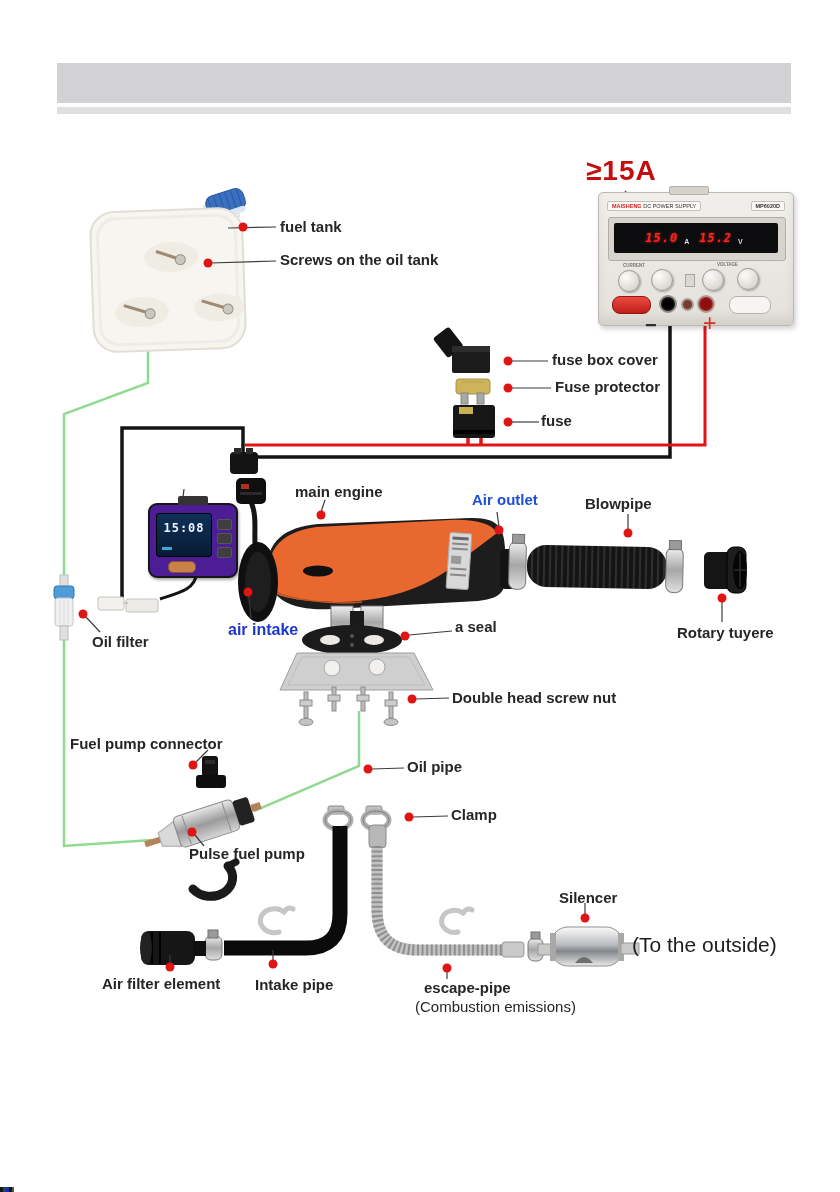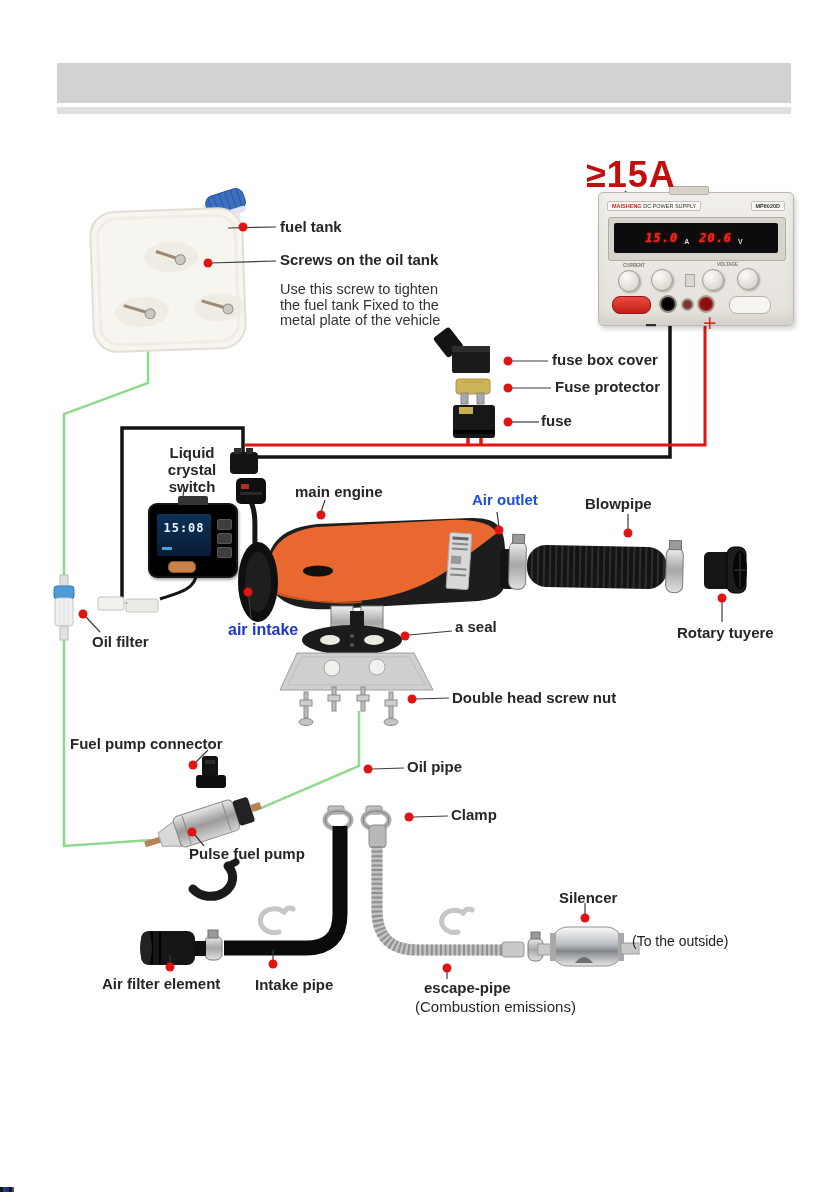--- a/index.html
+++ b/index.html
@@ -6,21 +6,21 @@
   #canvas{position:relative;width:840px;height:1192px;background:#fff;overflow:hidden;
           font-family:"Liberation Sans",sans-serif;}
   .banner{position:absolute;left:57px;top:63px;width:734px;height:40px;background:#d2d2d4;}
   .banner2{position:absolute;left:57px;top:107px;width:734px;height:7px;background:#e0e0e2;}
   svg{position:absolute;left:0;top:0;z-index:1;}
   .lbl{position:absolute;z-index:3;font-weight:700;font-size:15px;color:#262626;white-space:nowrap;line-height:1.05;}
   .pre{white-space:pre-line;}
   .reg{font-weight:400;font-size:14.5px;color:#333;}
   .red{color:#1d4ed8;}
   .blue{color:#1d36c8;font-size:16px;}
-  .big-red{font-size:36px;color:#c40e0e;letter-spacing:1px;text-align:right;}
+  .big-red{font-size:28px;color:#c40e0e;letter-spacing:1px;text-align:right;}
   .center{text-align:center;}
   
   .psu{position:absolute;left:598px;top:192px;width:194px;height:132px;z-index:2;
        background:linear-gradient(#f1efeb,#e4e1db);border:1px solid #bdb9b1;border-radius:5px;
        box-shadow:2px 3px 5px rgba(0,0,0,.18), inset 0 -8px 10px rgba(0,0,0,.07);}
   .psu-handle{position:absolute;left:70px;top:-7px;width:38px;height:7px;background:#d6d2ca;border:1px solid #b5b1a9;border-radius:2px;}
   .psu-head{position:absolute;left:8px;top:6px;width:178px;height:14px;display:flex;justify-content:space-between;align-items:center;}
   .psu-brandbox{background:#faf9f6;border:1px solid #c4c0b8;border-radius:2px;padding:1px 4px;font-size:5.5px;color:#333;}
   .psu-brand{color:#c22;font-weight:700;}
   .psu-model{background:#faf9f6;border:1px solid #c4c0b8;border-radius:2px;padding:1px 4px;font-size:5.5px;font-weight:700;color:#333;}
@@ -33,21 +33,21 @@
             background:radial-gradient(circle at 35% 30%,#fcfbf8,#cfcbc3);border:1px solid #9e9a92;box-shadow:1px 1px 2px rgba(0,0,0,.3);}
   .psu-klabel{position:absolute;font-size:4.5px;color:#77736b;font-weight:700;}
   .psu-toggle{position:absolute;left:86px;top:81px;width:8px;height:11px;background:#dcd8d0;border:1px solid #a8a49c;}
   .psu-red{position:absolute;left:13px;top:103px;width:37px;height:16px;border-radius:8px;
            background:linear-gradient(#ea4a42,#c01f18);border:1px solid #941410;}
   .jack{position:absolute;border-radius:50%;}
   .psu-oval{position:absolute;left:130px;top:103px;width:40px;height:16px;border-radius:8px;background:#f7f5f1;border:1px solid #b7b3ab;}
   .wire-stub{position:absolute;width:4px;height:20px;z-index:1;}
   .sign{position:absolute;z-index:3;font-weight:700;}
   
-  .lcd{position:absolute;left:148px;top:503px;width:86px;height:71px;z-index:2;background:#000000;border:2px solid #161616;border-radius:9px;box-shadow:1px 2px 3px rgba(0,0,0,.35);}
+  .lcd{position:absolute;left:148px;top:503px;width:86px;height:71px;z-index:2;background:#4c1d95;border:2px solid #161616;border-radius:9px;box-shadow:1px 2px 3px rgba(0,0,0,.35);}
   .lcd-tab{position:absolute;left:28px;top:-9px;width:30px;height:9px;background:#343434;border-radius:2px 2px 0 0;}
   .lcd-screen{position:absolute;left:6px;top:8px;width:54px;height:42px;background:linear-gradient(#0d3158,#091b34);border:1px solid #000;border-radius:3px;color:#eaf3ff;}
   .lcd-time{font-family:"DejaVu Sans Mono",monospace;font-weight:700;font-size:12px;text-align:center;margin-top:7px;letter-spacing:1px;}
   .lcd-dash{position:absolute;left:5px;bottom:6px;width:10px;height:3px;background:#3fa7d6;}
   .lcd-btn{position:absolute;width:13px;height:9px;background:#3e3e40;border:1px solid #565656;border-radius:2px;}
   .lcd-orange{position:absolute;left:18px;bottom:3px;width:26px;height:10px;background:#c98148;border:1px solid #8a5630;border-radius:5px;}
   .corner-mark{position:absolute;left:0;top:1187px;width:14px;height:5px;z-index:3;
                background:linear-gradient(90deg,#15151c 0 3px,#27406e 3px 6px,#1b2f9e 6px 9px,#15151c 9px 12px,#555 12px 14px);}
 </style>
 </head>
@@ -349,21 +349,21 @@
   <div class="psu">
     <div class="psu-handle"></div>
     <div class="psu-head">
       <span class="psu-brandbox"><span class="psu-brand">MAISHENG</span> <span>DC POWER SUPPLY</span></span>
       <span class="psu-model">MP6020D</span>
     </div>
     <div class="psu-disp">
       <div class="psu-screen">
         <span class="seg">15.0</span>
         <span class="unit">A</span>
-        <span class="seg">20.6</span>
+        <span class="seg">15.2</span>
         <span class="unit">V</span>
       </div>
     </div>
     <div class="psu-klabel" style="left:24px;top:70px;">CURRENT</div>
     <div class="psu-klabel" style="left:118px;top:69px;">VOLTAGE</div>
     <div class="psu-knob" style="left:19px;top:77px;"></div>
     <div class="psu-knob" style="left:52px;top:76px;"></div>
     <div class="psu-knob" style="left:103px;top:76px;"></div>
     <div class="psu-knob" style="left:138px;top:75px;"></div>
     <div class="psu-toggle"></div>
@@ -383,43 +383,37 @@
       <div class="lcd-dash"></div>
     </div>
     <div class="lcd-btn" style="right:4px;top:14px;"></div>
     <div class="lcd-btn" style="right:4px;top:28px;"></div>
     <div class="lcd-btn" style="right:4px;top:42px;"></div>
     <div class="lcd-orange"></div>
   </div>
 
   <div class="lbl" style="left:280px;top:219px;">fuel tank</div>
   <div class="lbl" style="left:280px;top:252px;">Screws on the oil tank</div>
-  <div class="lbl reg pre" style="left:280px;top:282px;line-height:15.5px;">Use this screw to tighten
-the fuel tank Fixed to the
-metal plate of the vehicle</div>
   <div class="lbl big-red" style="left:586px;top:156px;">≥15A</div>
   <div class="lbl" style="left:552px;top:352px;text-align:right;">fuse box cover</div>
   <div class="lbl" style="left:555px;top:379px;text-align:right;">Fuse protector</div>
   <div class="lbl" style="left:541px;top:413px;">fuse</div>
-  <div class="lbl pre center" style="left:150px;top:444px;width:84px;line-height:17px;">Liquid
-crystal
-switch</div>
   <div class="lbl" style="left:295px;top:484px;">main engine</div>
   <div class="lbl red" style="left:472px;top:492px;">Air outlet</div>
   <div class="lbl" style="left:585px;top:496px;">Blowpipe</div>
   <div class="lbl" style="left:677px;top:625px;">Rotary tuyere</div>
   <div class="lbl" style="left:455px;top:619px;">a seal</div>
   <div class="lbl blue" style="left:228px;top:622px;">air intake</div>
   <div class="lbl" style="left:92px;top:634px;">Oil filter</div>
   <div class="lbl" style="left:452px;top:690px;">Double head screw nut</div>
   <div class="lbl" style="left:70px;top:736px;">Fuel pump connector</div>
   <div class="lbl" style="left:407px;top:759px;">Oil pipe</div>
   <div class="lbl" style="left:451px;top:807px;">Clamp</div>
   <div class="lbl" style="left:189px;top:846px;">Pulse fuel pump</div>
   <div class="lbl" style="left:559px;top:890px;">Silencer</div>
-  <div class="lbl" style="left:632px;top:934px;font-weight:400;font-size:14px;color:#1c1c1c;">(To the outside)</div>
+  <div class="lbl" style="left:632px;top:934px;font-weight:400;font-size:21px;color:#1c1c1c;">(To the outside)</div>
   <div class="lbl" style="left:424px;top:980px;">escape-pipe</div>
   <div class="lbl" style="left:415px;top:999px;font-weight:400;font-size:15px;">(Combustion emissions)</div>
   <div class="lbl" style="left:102px;top:976px;">Air filter element</div>
   <div class="lbl" style="left:255px;top:977px;">Intake pipe</div>
 
   <div class="corner-mark"></div>
 </div>
 
 </body></html>

